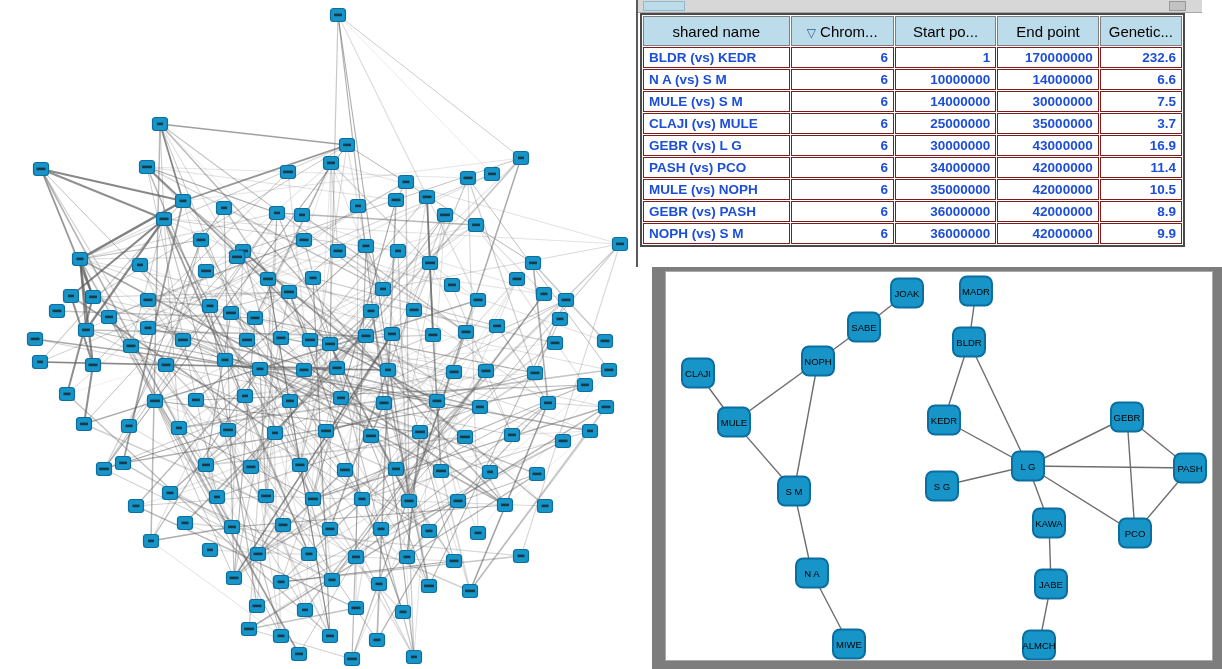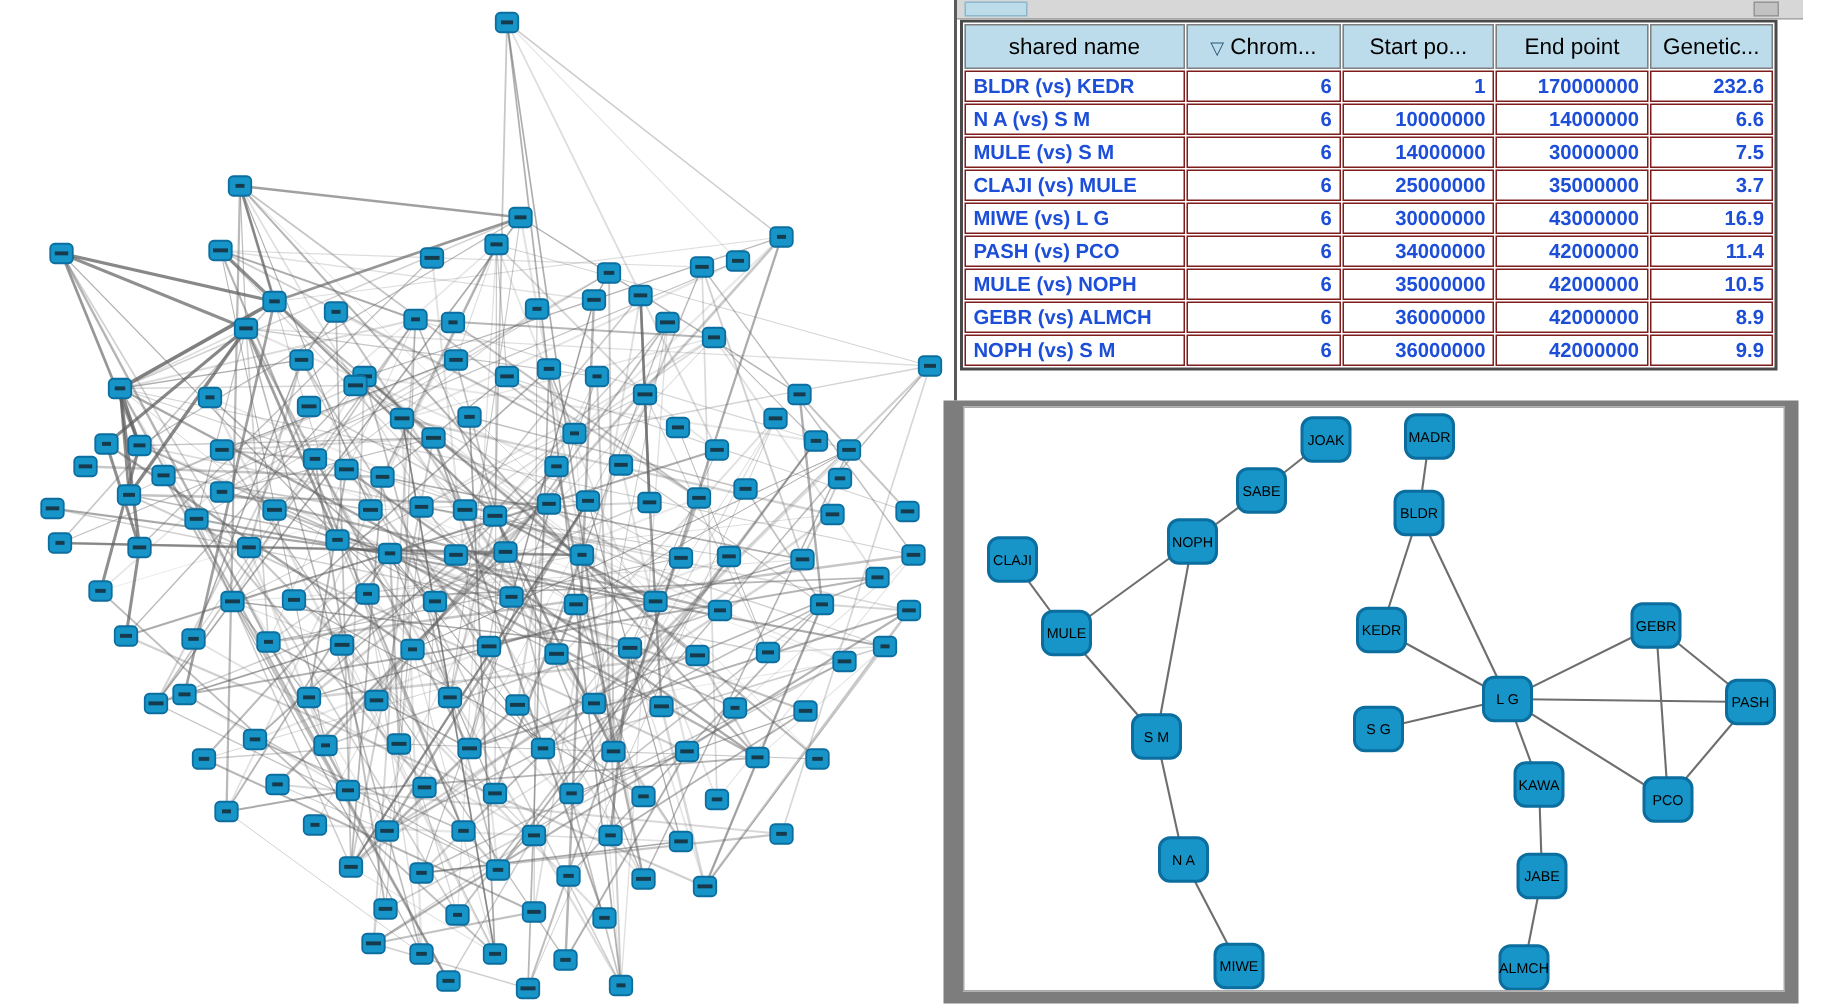--- a/index.html
+++ b/index.html
@@ -39,21 +39,21 @@
   table.results td{
     border:1px solid #7f1d1d;height:19px;padding:0 5px;background:#fff;
     font-size:13.5px;font-weight:700;color:#1d4ed8;
     overflow:hidden;white-space:nowrap;
   }
   table.results td.num{text-align:right;}
   table.results td.name{text-align:left;}
   .filter-glyph{color:#2a5a7a;font-size:12px;margin-right:4px;}
   
   #detail-panel{
-    position:absolute;left:629px;top:267px;width:570px;height:402px;
+    position:absolute;left:652px;top:267px;width:570px;height:402px;
     background:#7d7d7d;box-sizing:border-box;padding:4px 9px 8px 13px;
   }
   #detail-canvas-wrap{
     width:100%;height:100%;background:#ffffff;border:1px solid #a9a9a9;box-sizing:border-box;
   }
   svg{display:block;}
 </style>
 </head>
 <body>
 
@@ -1116,42 +1116,42 @@
           <td class="num">7.5</td>
         </tr>
         <tr>
           <td class="name">CLAJI (vs) MULE</td>
           <td class="num">6</td>
           <td class="num">25000000</td>
           <td class="num">35000000</td>
           <td class="num">3.7</td>
         </tr>
         <tr>
-          <td class="name">MIWE (vs) L G</td>
+          <td class="name">GEBR (vs) L G</td>
           <td class="num">6</td>
           <td class="num">30000000</td>
           <td class="num">43000000</td>
           <td class="num">16.9</td>
         </tr>
         <tr>
           <td class="name">PASH (vs) PCO</td>
           <td class="num">6</td>
           <td class="num">34000000</td>
           <td class="num">42000000</td>
           <td class="num">11.4</td>
         </tr>
         <tr>
           <td class="name">MULE (vs) NOPH</td>
           <td class="num">6</td>
           <td class="num">35000000</td>
           <td class="num">42000000</td>
           <td class="num">10.5</td>
         </tr>
         <tr>
-          <td class="name">GEBR (vs) ALMCH</td>
+          <td class="name">GEBR (vs) PASH</td>
           <td class="num">6</td>
           <td class="num">36000000</td>
           <td class="num">42000000</td>
           <td class="num">8.9</td>
         </tr>
         <tr>
           <td class="name">NOPH (vs) S M</td>
           <td class="num">6</td>
           <td class="num">36000000</td>
           <td class="num">42000000</td>

